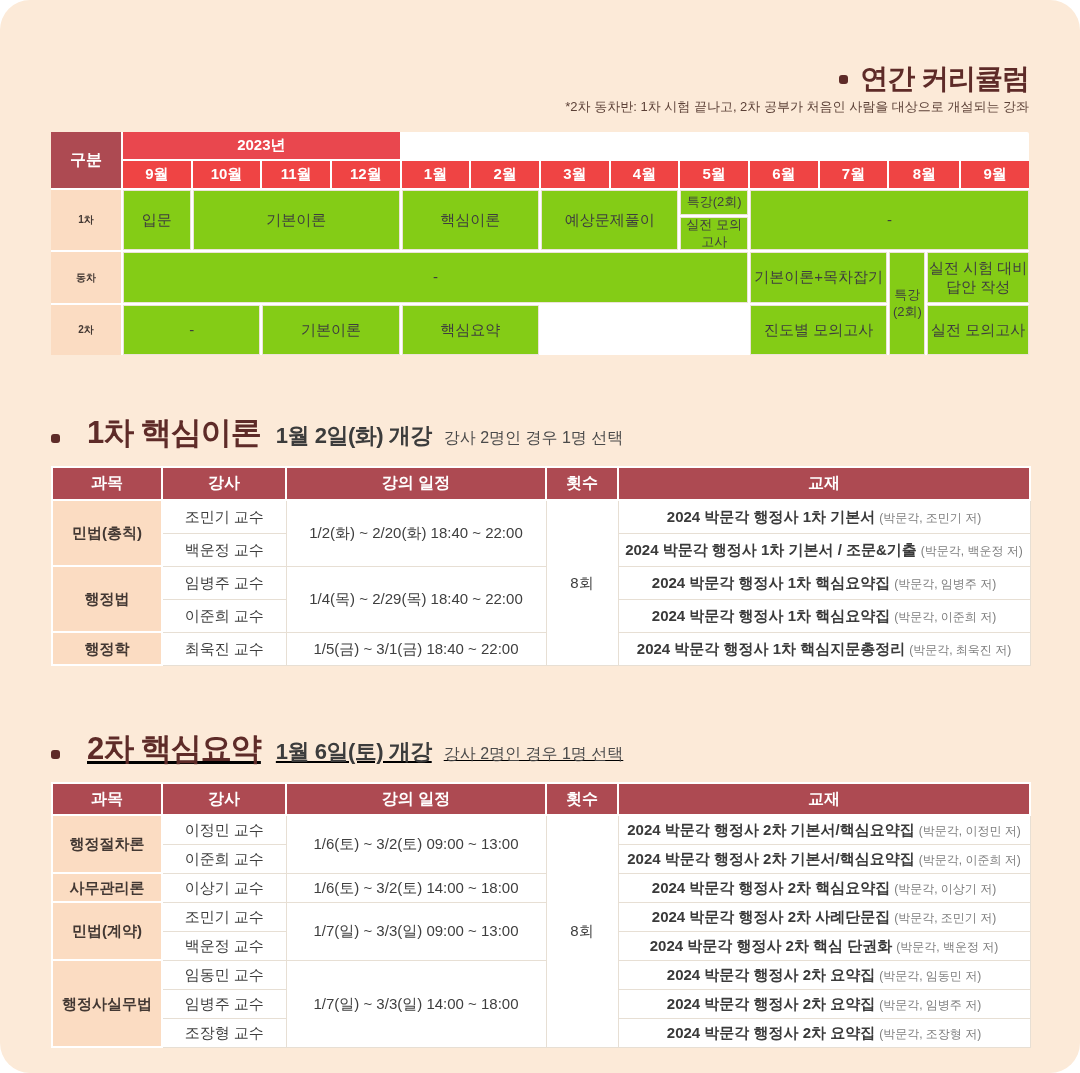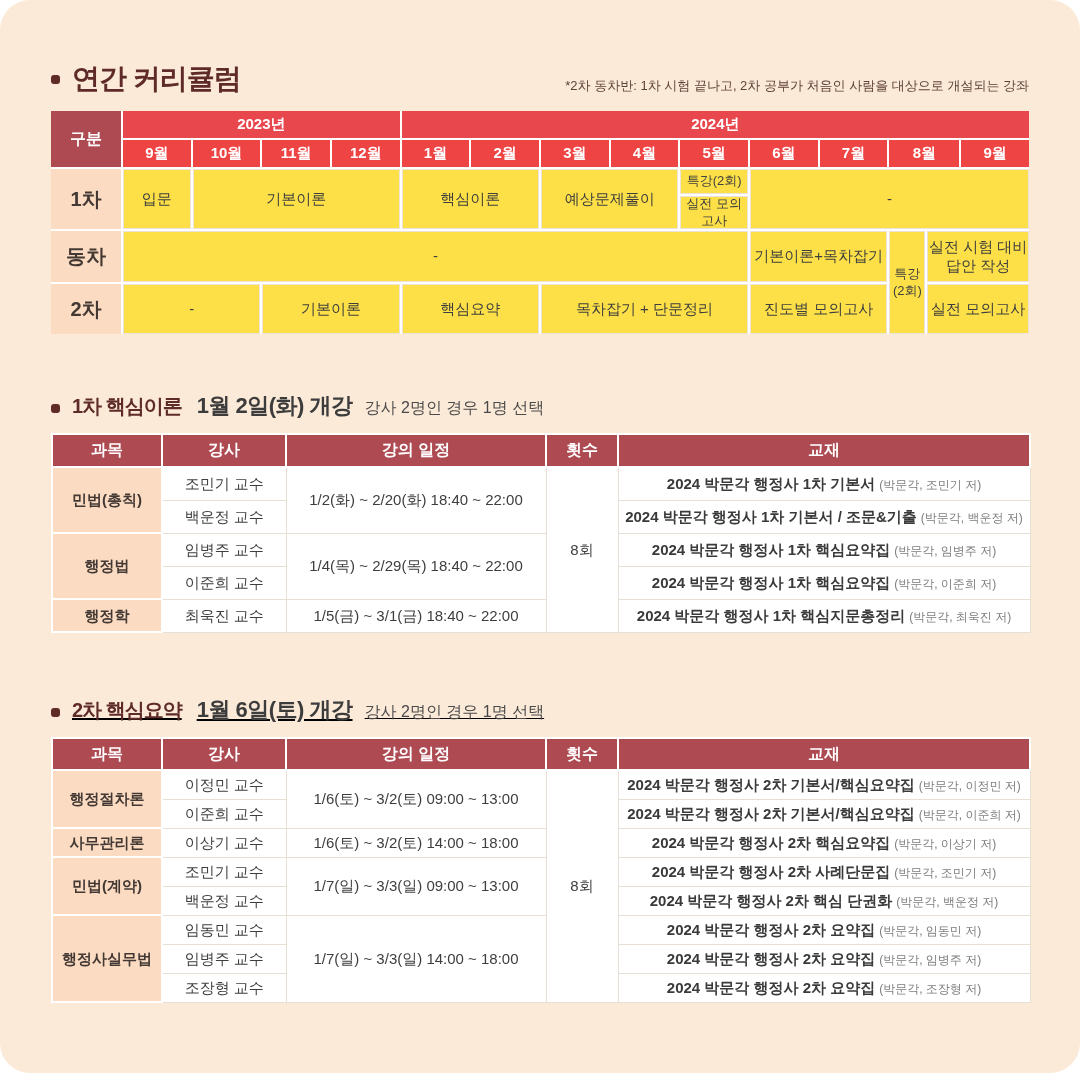--- a/index.html
+++ b/index.html
@@ -1,43 +1,43 @@
 <!DOCTYPE html>
 <html><head>
 <meta charset="utf-8">
 <style>
   html,body{margin:0;padding:0;background:#ffffff;}
   body{font-family:"Liberation Sans","DejaVu Sans",sans-serif;}
   .page{position:relative;width:1080px;height:1073px;background:#fcead8;border-radius:30px;overflow:hidden;box-sizing:border-box;}
 
   
-  .top-head{display:flex;justify-content:space-between;align-items:flex-end;margin:0 51px 13px 51px;padding-top:60px;}
+  .top-head{display:flex;justify-content:space-between;align-items:flex-end;margin:0 51px 13px 51px;padding-top:60px;flex-direction:column;}
   .main-title{display:flex;align-items:center;}
   .dot{width:9px;height:9px;border-radius:3px;background:#5e2b28;margin-right:12px;flex:0 0 auto;}
   .h1{font-size:28px;font-weight:800;color:#5e2b28;letter-spacing:-1px;}
   .note{font-size:13px;color:#5c4137;padding-bottom:3px;text-align:center;}
 
   .sec-head{display:flex;align-items:baseline;margin:0 51px 12px 51px;}
-  .sec-head .h1{font-size:20px;}
+  .sec-head .h1{font-size:31px;margin-left:15px;}
   .sec-date{font-size:22px;font-weight:600;color:#3c3c3c;margin-left:15px;letter-spacing:-0.5px;}
   .sec-note{font-size:16px;color:#4a4a4a;margin-left:12px;}
   .mt1{margin-top:57px;}
   .mt2{margin-top:62px;text-decoration:underline;}
 
   
   .grid1{display:grid;width:978px;margin:0 51px;box-sizing:border-box;
     grid-template-columns:70px repeat(11,1fr) 36px 32px 1fr;
     grid-template-rows:27px 27px 25px 33px 51px 50px;
     gap:2px;background:#ffffff;border-radius:2px;}
   .grid1 > div{display:flex;align-items:center;justify-content:center;text-align:center;box-sizing:border-box;}
   .hdr{background:#ad4a52;color:#fff;font-weight:700;font-size:16px;}
   .yr{background:#e9474e;color:#fff;font-weight:700;font-size:15px;}
   .mo{background:#ef4444;color:#fff;font-weight:700;font-size:15px;}
-  .lbl{background:#fbdcc2;color:#433833;font-weight:700;font-size:20px;}
-  .c{background:#fde047;color:#3e3e3e;font-size:15px;border:1px solid #ece3d8;line-height:1.25;}
+  .lbl{background:#fbdcc2;color:#433833;font-weight:700;font-size:10px;}
+  .c{background:#84cc16;color:#3e3e3e;font-size:15px;border:1px solid #ece3d8;line-height:1.25;}
   .c.sm{font-size:13px;}
   .c.xs{font-size:13px;line-height:1.25;padding:0 2px;}
 
   
   table.ctable{border-collapse:collapse;width:978px;margin:0 51px;table-layout:fixed;background:#14b8a6;}
   .ctable th{background:#ad4a52;color:#fff;font-size:16px;font-weight:700;height:28px;border:2px solid #ffffff;}
   .ctable td{background:#ffffff;color:#3e3e3e;font-size:15px;text-align:center;border:1px solid #e7dfd4;line-height:1.2;}
   .ctable td.subj{background:#fbdcc2;color:#433833;font-weight:700;border:2px solid #ffffff;font-size:15px;}
   .t2 tr{height:33px;}
   .t3 tr{height:29px;}
@@ -53,21 +53,20 @@
     <div class="main-title">
       <span class="dot"></span>
       <span class="h1">연간 커리큘럼</span>
     </div>
     <span class="note">*2차 동차반: 1차 시험 끝나고, 2차 공부가 처음인 사람을 대상으로 개설되는 강좌</span>
   </div>
 
   <div class="grid1">
     <div class="hdr" style="grid-row:1/3;grid-column:1">구분</div>
     <div class="yr" style="grid-row:1;grid-column:2/6">2023년</div>
-    <div class="yr" style="grid-row:1;grid-column:6/16">2024년</div>
 
     <div class="mo" style="grid-row:2;grid-column:2">9월</div>
     <div class="mo" style="grid-row:2;grid-column:3">10월</div>
     <div class="mo" style="grid-row:2;grid-column:4">11월</div>
     <div class="mo" style="grid-row:2;grid-column:5">12월</div>
     <div class="mo" style="grid-row:2;grid-column:6">1월</div>
     <div class="mo" style="grid-row:2;grid-column:7">2월</div>
     <div class="mo" style="grid-row:2;grid-column:8">3월</div>
     <div class="mo" style="grid-row:2;grid-column:9">4월</div>
     <div class="mo" style="grid-row:2;grid-column:10">5월</div>
@@ -88,21 +87,20 @@
     <div class="lbl" style="grid-row:5;grid-column:1">동차</div>
     <div class="c" style="grid-row:5;grid-column:2/11">-</div>
     <div class="c" style="grid-row:5;grid-column:11/13">기본이론+목차잡기</div>
     <div class="c xs" style="grid-row:5/7;grid-column:13">특강 (2회)</div>
     <div class="c" style="grid-row:5;grid-column:14/16">실전 시험 대비 답안 작성</div>
 
     <div class="lbl" style="grid-row:6;grid-column:1">2차</div>
     <div class="c" style="grid-row:6;grid-column:2/4">-</div>
     <div class="c" style="grid-row:6;grid-column:4/6">기본이론</div>
     <div class="c" style="grid-row:6;grid-column:6/8">핵심요약</div>
-    <div class="c" style="grid-row:6;grid-column:8/11">목차잡기 + 단문정리</div>
     <div class="c" style="grid-row:6;grid-column:11/13">진도별 모의고사</div>
     <div class="c" style="grid-row:6;grid-column:14/16">실전 모의고사</div>
   </div>
 
   <div class="sec-head mt1">
     <span class="dot"></span>
     <span class="h1">1차 핵심이론</span>
     <span class="sec-date">1월 2일(화) 개강</span>
     <span class="sec-note">강사 2명인 경우 1명 선택</span>
   </div>

